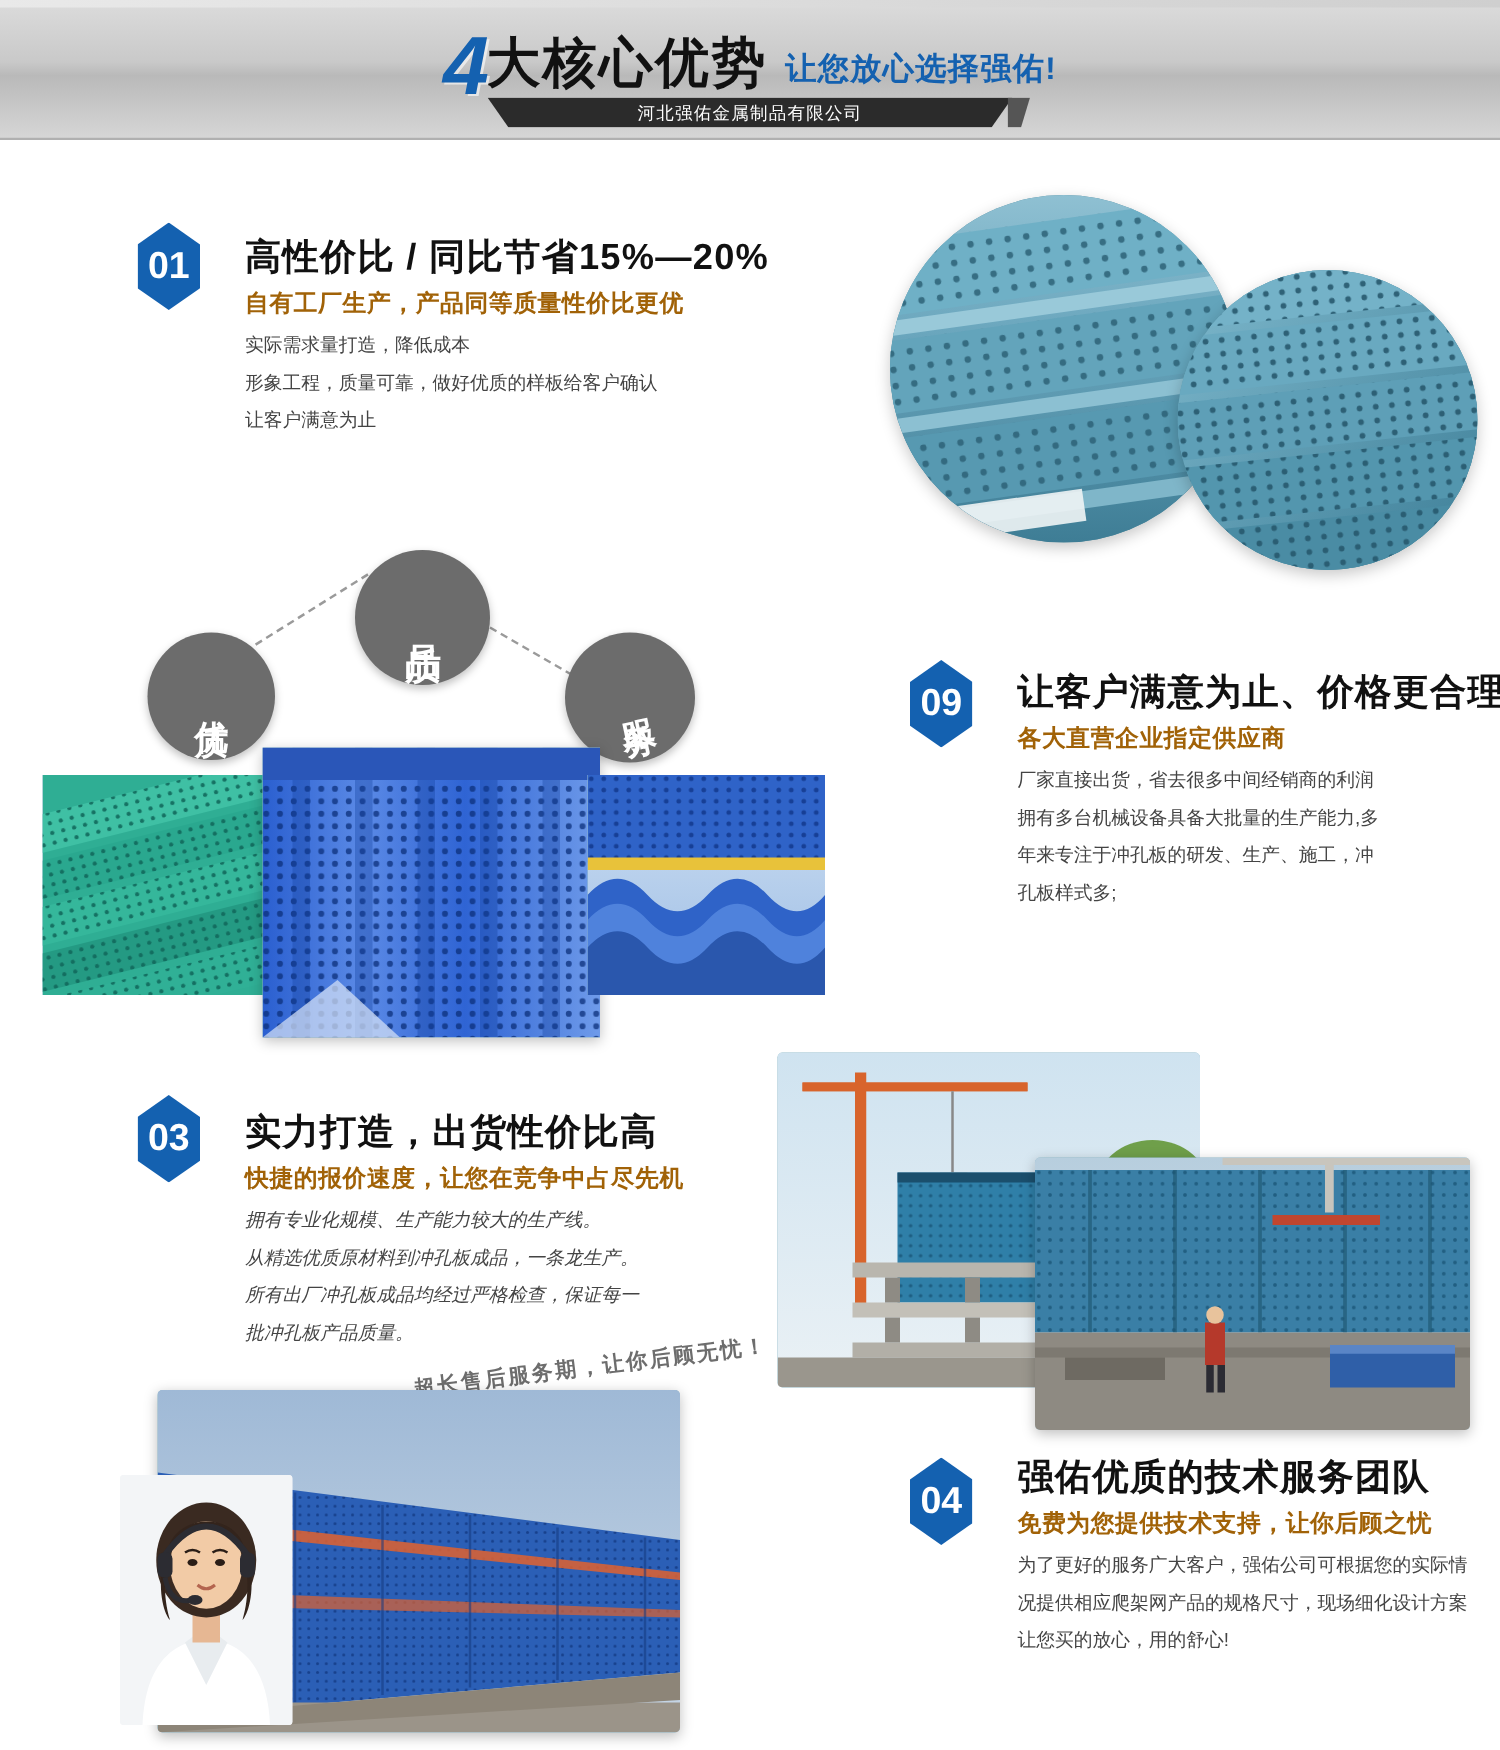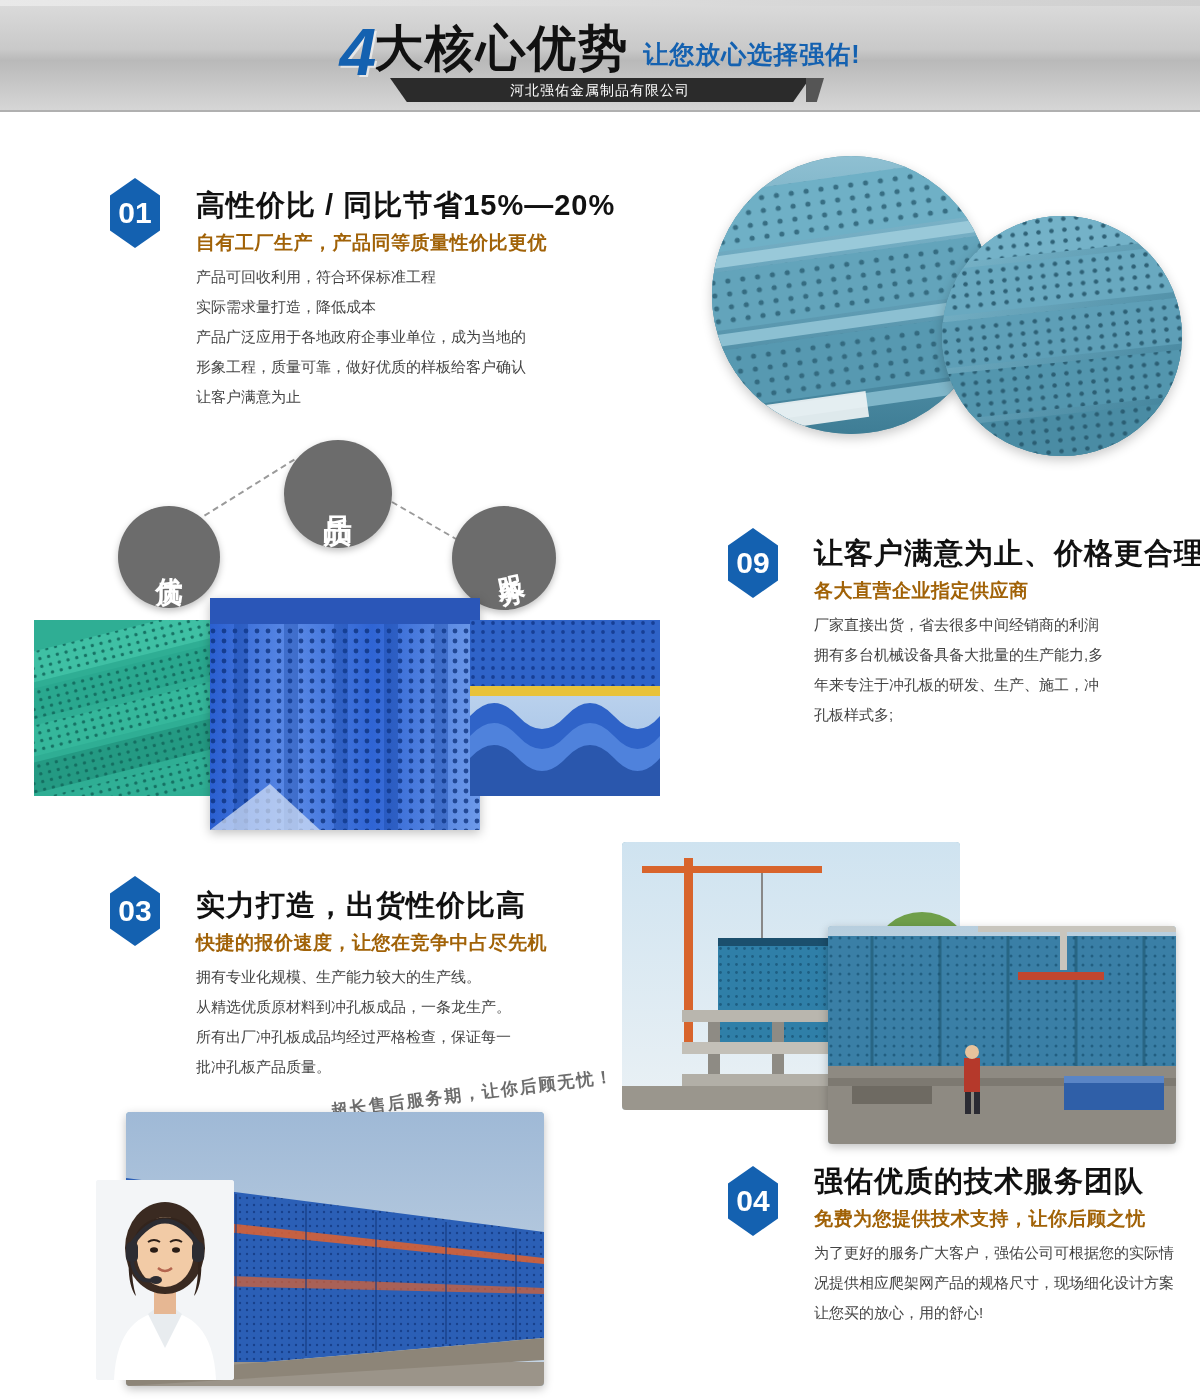--- a/index.html
+++ b/index.html
@@ -28,21 +28,21 @@
     white-space:nowrap;
   }
   .big4{
     font-size:66px;font-weight:bold;color:#1461b0;
     font-style:italic;
     vertical-align:-6px;
     letter-spacing:-2px;
     text-shadow:2px 2px 0 rgba(255,255,255,.6);
   }
   .head-main{
-    font-size:49px;font-weight:bold;color:#111;letter-spacing:2px;
+    font-size:43px;font-weight:bold;color:#111;letter-spacing:2px;
     vertical-align:4px;
   }
   .head-sub{
     font-size:25px;font-weight:bold;color:#1461b0;letter-spacing:1px;
     vertical-align:6px;margin-left:14px;
   }
   .head-bar{
     position:absolute;left:50%;top:78px;transform:translateX(-50%);
     width:420px;height:24px;background:#2b2b2b;
     color:#fff;font-size:14px;letter-spacing:1px;
@@ -123,23 +123,21 @@
     <span class="big4">4</span><span class="head-main">大核心优势</span><span class="head-sub">让您放心选择强佑!</span>
   </div>
   <div class="head-bar">河北强佑金属制品有限公司</div>
   <div class="head-bar-shadow"></div>
 </div>
 
 <div class="hex" style="left:110px;top:178px;">01</div>
 <div class="blk-title" style="left:196px;top:186px;">高性价比 / 同比节省15%—20%</div>
 <div class="blk-sub" style="left:196px;top:230px;">自有工厂生产，产品同等质量性价比更优</div>
 <div class="blk-body" style="left:196px;top:262px;width:420px;">
-  <div>产品可回收利用，符合环保标准工程</div>
   <div>实际需求量打造，降低成本</div>
-  <div>产品广泛应用于各地政府企事业单位，成为当地的</div>
   <div>形象工程，质量可靠，做好优质的样板给客户确认</div>
   <div>让客户满意为止</div>
 </div>
 
 <div class="circ" style="left:712px;top:156px;width:278px;height:278px;background:#4d8a9e;">
   <svg class="perf" viewBox="0 0 278 278" preserveAspectRatio="none">
     <defs>
       <pattern id="dots1" width="15" height="13" patternUnits="userSpaceOnUse">
         <circle cx="4" cy="4" r="2.6" fill="#2d6277"></circle>
       </pattern>
@@ -283,21 +281,21 @@
 <div class="blk-body" style="left:814px;top:610px;width:400px;">
   <div>厂家直接出货，省去很多中间经销商的利润</div>
   <div>拥有多台机械设备具备大批量的生产能力,多</div>
   <div>年来专注于冲孔板的研发、生产、施工，冲</div>
   <div>孔板样式多;</div>
 </div>
 
 <div class="hex" style="left:110px;top:876px;">03</div>
 <div class="blk-title" style="left:196px;top:886px;">实力打造，出货性价比高</div>
 <div class="blk-sub" style="left:196px;top:930px;">快捷的报价速度，让您在竞争中占尽先机</div>
-<div class="blk-body" style="left:196px;top:962px;width:420px;">
+<div class="blk-body" style="left:196px;top:962px;width:420px;font-style:italic;">
   <div>拥有专业化规模、生产能力较大的生产线。</div>
   <div>从精选优质原材料到冲孔板成品，一条龙生产。</div>
   <div>所有出厂冲孔板成品均经过严格检查，保证每一</div>
   <div>批冲孔板产品质量。</div>
 </div>
 
 <div class="photo" style="left:622px;top:842px;width:338px;height:268px;border-radius:4px;">
   <svg class="perf" viewBox="0 0 338 268" preserveAspectRatio="none">
     <defs>
       <linearGradient id="sky2" x1="0" y1="0" x2="0" y2="1">

